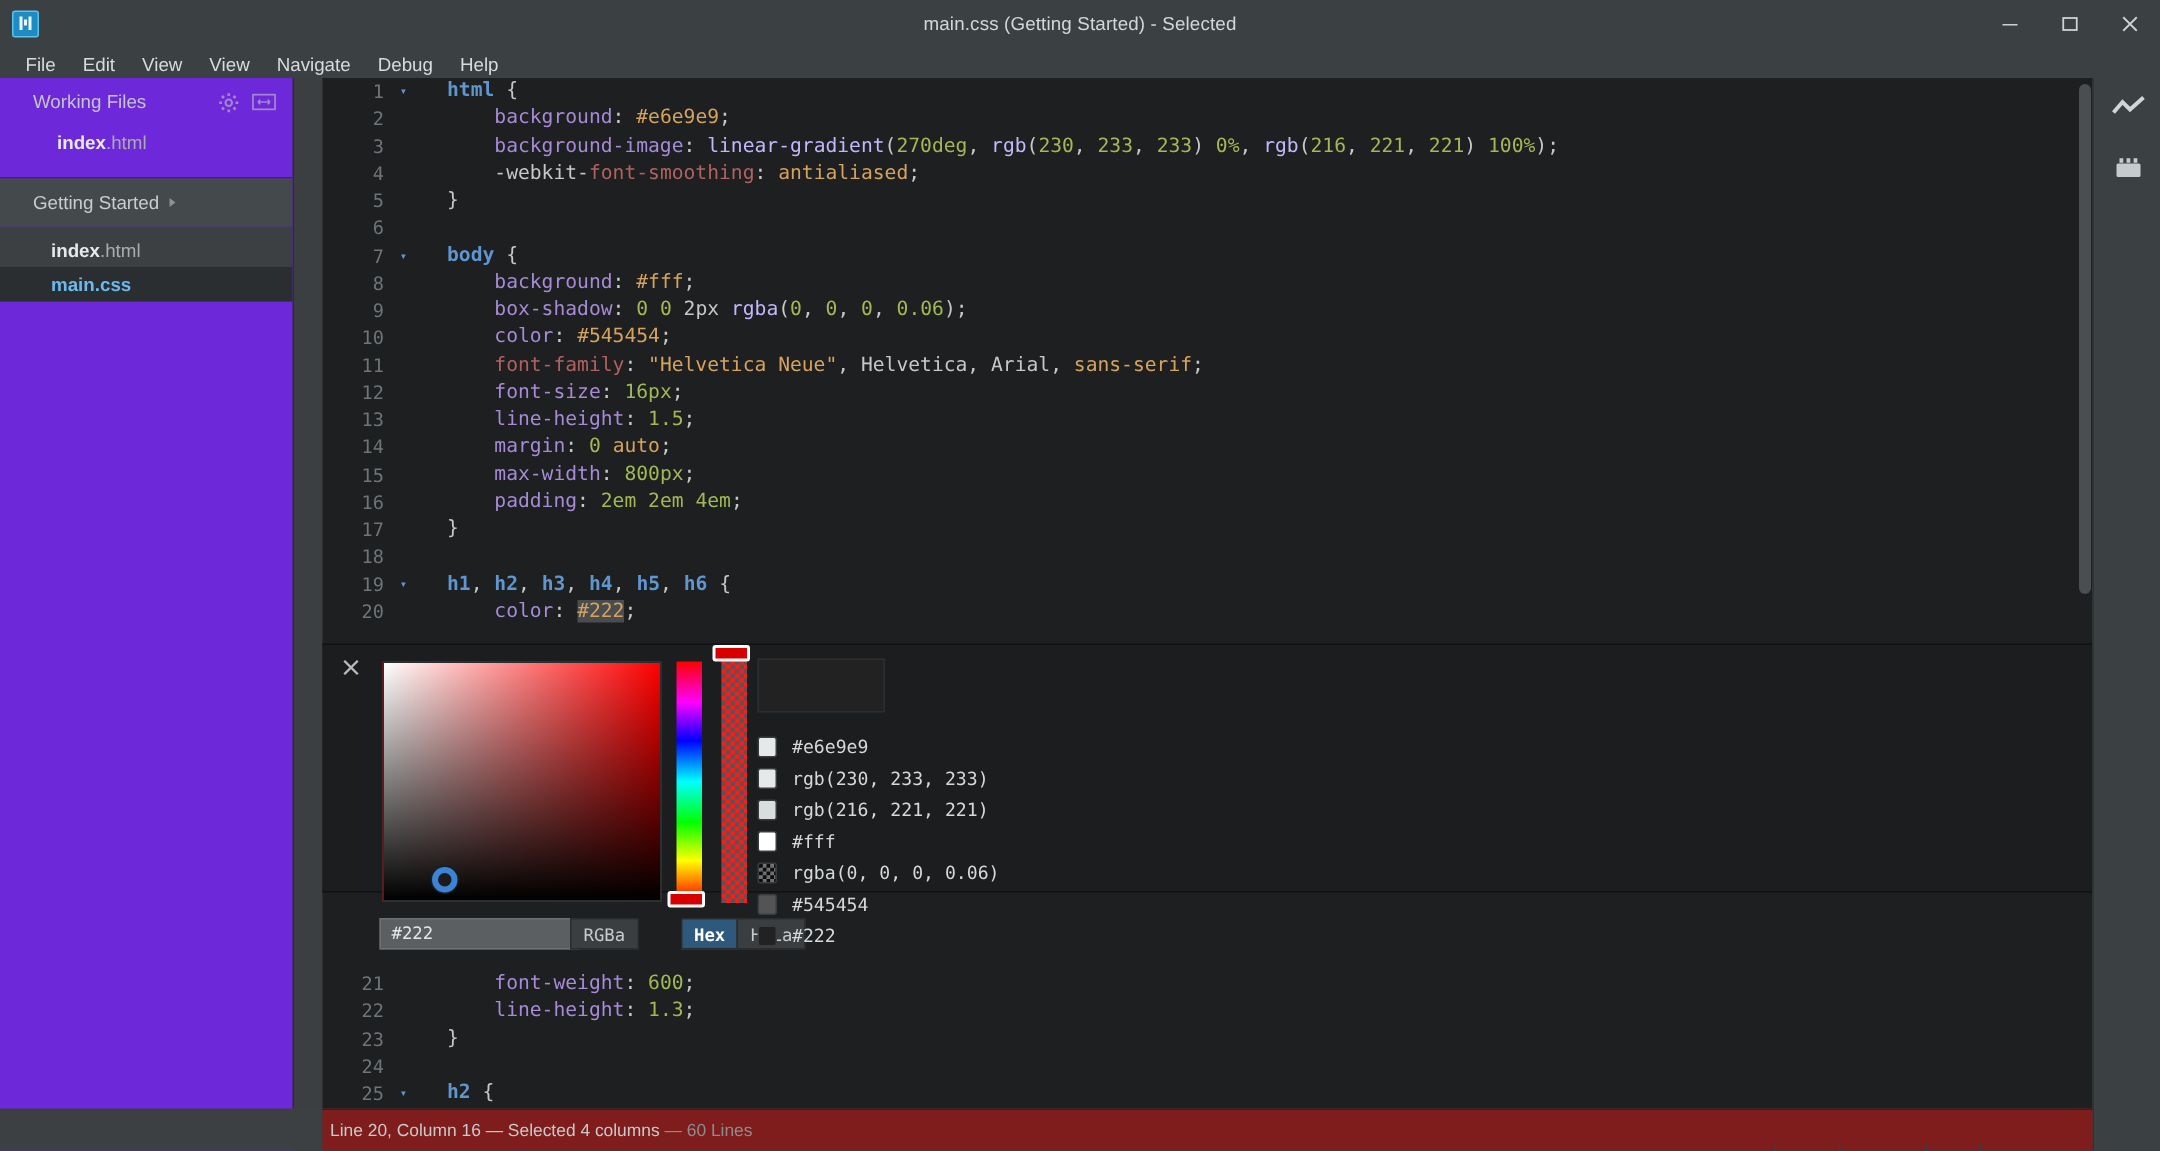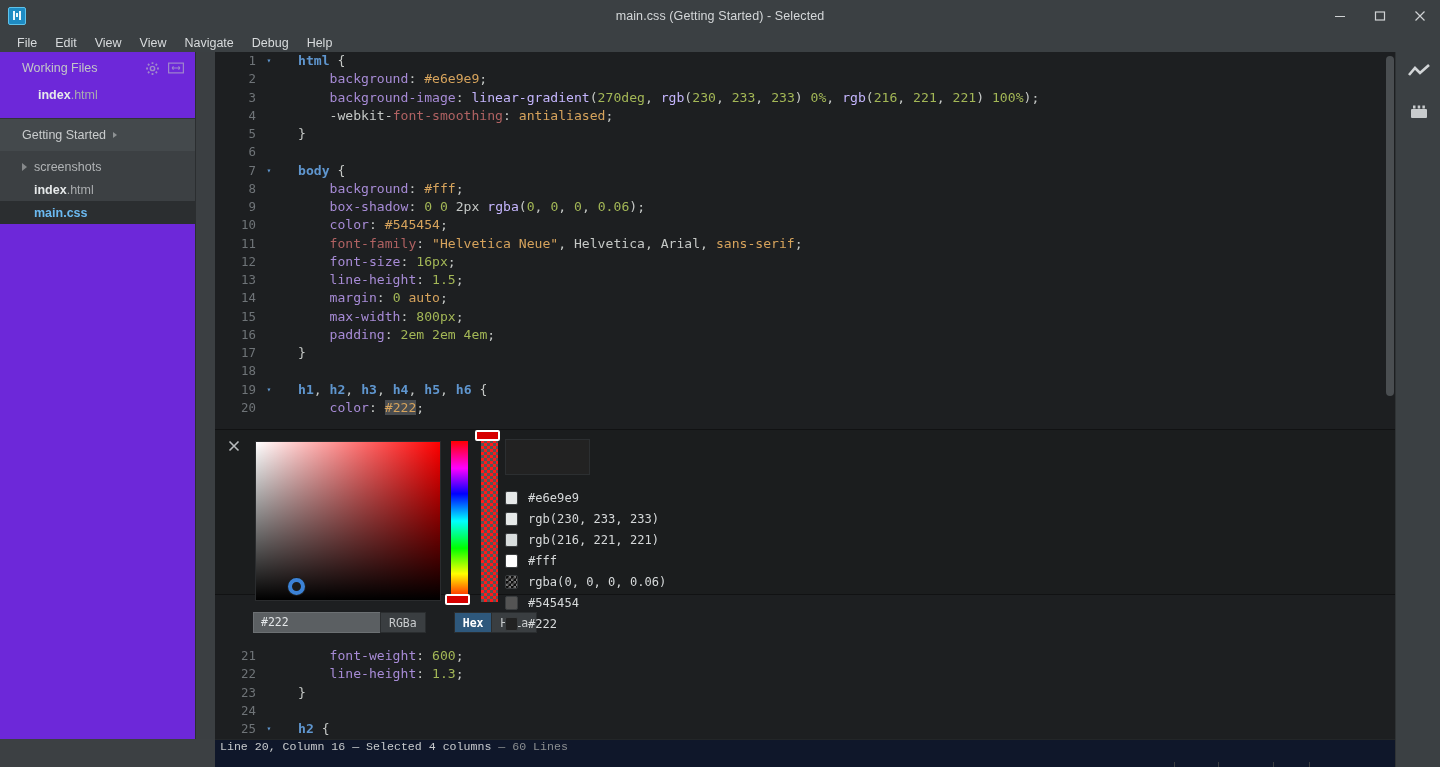--- a/index.html
+++ b/index.html
@@ -269,24 +269,23 @@
     border-left: 1px solid #2f3335;
   }
   .tb-icon {
     width: 45px; height: 40px;
     display: flex; align-items: center; justify-content: center;
   }
 
   
   #statusbar {
     position: absolute; left: 215px; right: 45px; bottom: 0; height: 28px;
-    background: #0f172a;
-    display: flex; 
+    background: #7f1d1d;
+    display: flex; align-items: center;
     border-top: 1px solid #232628;
-    font-family: Liberation Mono, monospace;
   }
   #status-left {
     flex: 1; padding-left: 5px; font-size: 11.6px; color: #c7cacc;
     white-space: nowrap;
   }
   #status-left .dim { color: #8b8e90; }
   #status-right { display: flex; align-items: center; height: 28px; }
   .sb-cell {
     height: 28px; display: flex; align-items: center;
     padding: 0 11px; font-size: 11.6px; color: #c7cacc;
@@ -373,24 +372,20 @@
   </div>
 
   <div id="proj-divider"></div>
 
   <div id="proj-header">
     <span id="proj-name">Getting Started</span>
     <span id="proj-caret"></span>
   </div>
 
   <div id="proj-tree">
-    <div class="tree-row">
-      <span class="tri"></span>
-      <span>screenshots</span>
-    </div>
     <div class="tree-row file">
       <span class="fname">index</span>
         <span class="fext">.html</span>
     </div>
     <div class="tree-row file selected">
       <span class="fname">main</span>
         <span class="fname">.css</span>
     </div>
   </div>
 </div>

